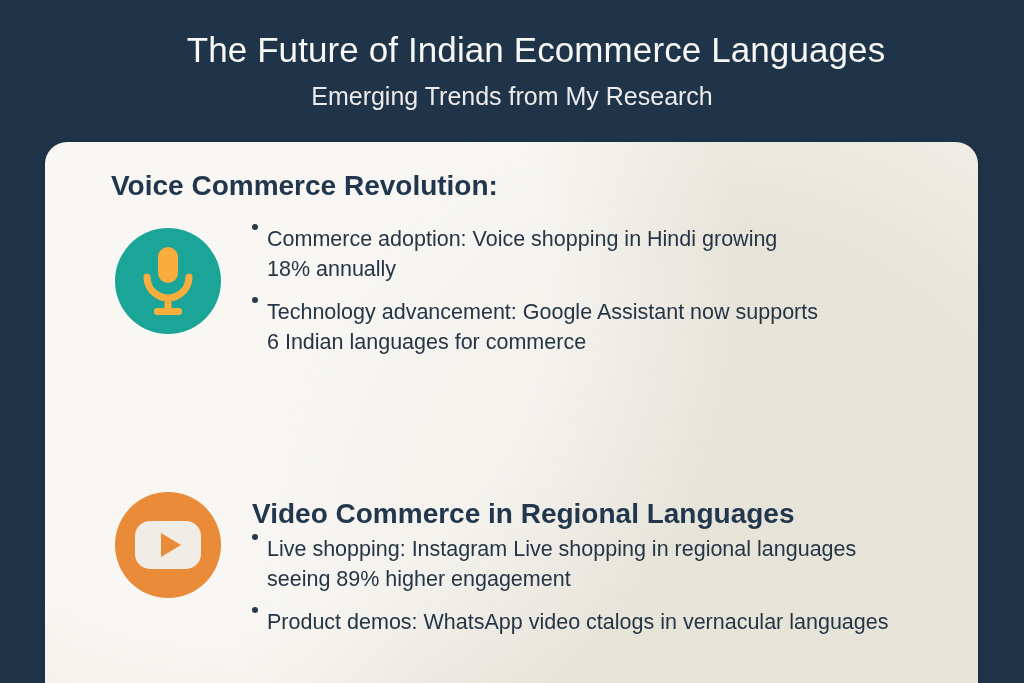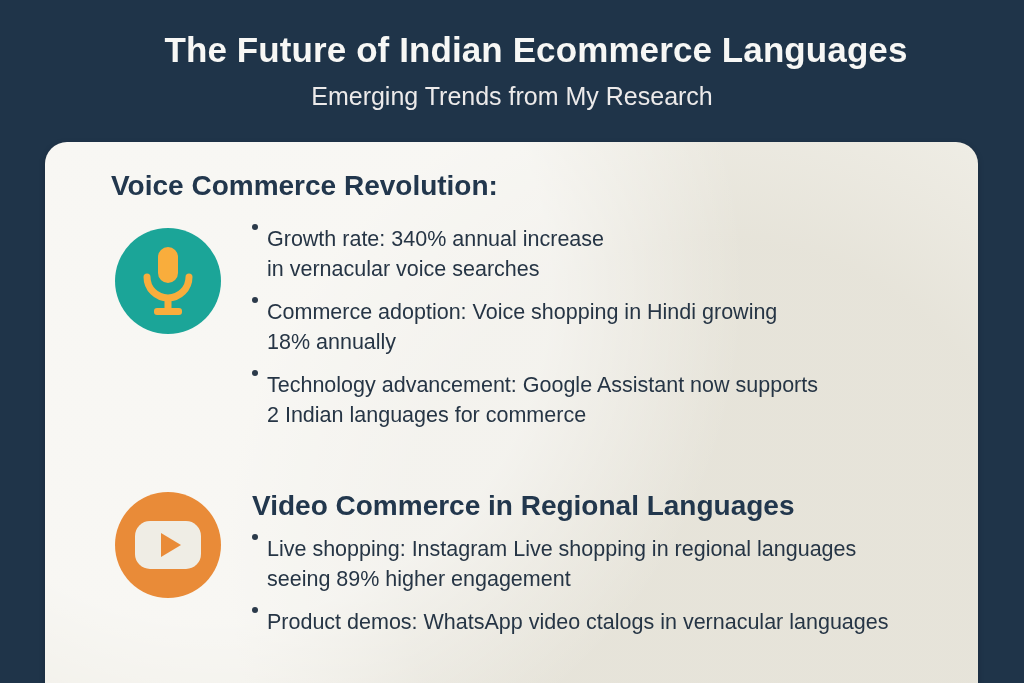--- a/index.html
+++ b/index.html
@@ -7,21 +7,21 @@
     width:1024px;height:683px;overflow:hidden;
     background:#1f3449;
     font-family:"Liberation Sans","DejaVu Sans",sans-serif;
     -webkit-font-smoothing:antialiased;
   }
   .slide{position:relative;width:1024px;height:683px;box-sizing:border-box;}
 
   
   .header{text-align:center;padding-top:30px;}
   .title{
-    color:#f7f7f5;font-size:35px;font-weight:bold;letter-spacing:.1px;
+    color:#f7f7f5;font-size:35px;font-weight:normal;letter-spacing:.1px;
     line-height:1.12;margin:0;padding-left:48px;
   }
   .subtitle{
     color:#eceaea;font-size:25px;font-weight:normal;
     line-height:1.2;margin:12px 0 0 0;
   }
 
   
   .card{
     position:absolute;left:45px;top:142px;width:933px;height:593px;
@@ -64,21 +64,21 @@
     flex:0 0 auto;width:15px;margin-top:.62em;
     font-size:0;line-height:0;
   }
   .bullet .dot::before{
     content:"";display:block;width:6px;height:6px;border-radius:50%;
     background:#2b3a4a;
   }
   .bullet .btext{flex:1 1 auto;}
 
   .video-head{
-    position:absolute;left:207px;top:348px;
+    position:absolute;left:207px;top:356px;
     color:#22374d;font-size:28px;font-weight:bold;line-height:1.15;
     white-space:nowrap;
   }
   
   #video-bullets{width:790px;}
   #video-bullets .bullet:last-child{white-space:nowrap;margin-bottom:0;}
 </style>
 </head>
 <body>
 
@@ -102,32 +102,27 @@
             <path d="M8 32 a21 21 0 0 0 42 0" fill="none" stroke="#f9ad3c" stroke-width="7" stroke-linecap="round"></path>
             <rect x="25.5" y="50" width="7" height="15" fill="#f9ad3c"></rect>
             <rect x="15" y="63" width="28" height="7" rx="3" fill="#f9ad3c"></rect>
           </svg>
         </div>
       </div>
 
       <div class="bullets" id="voice-bullets">
         <div class="bullet">
           <span class="dot"></span>
-          <span class="btext">Growth rate: 340% annual increase
-in vernacular voice searches</span>
-        </div>
-        <div class="bullet">
-          <span class="dot"></span>
           <span class="btext">Commerce adoption: Voice shopping in Hindi growing
 18% annually</span>
         </div>
         <div class="bullet">
           <span class="dot"></span>
           <span class="btext">Technology advancement: Google Assistant now supports
-2 Indian languages for commerce</span>
+6 Indian languages for commerce</span>
         </div>
       </div>
     </div>
 
     <div class="section" id="video-section">
 
       <div class="icon-wrap" id="play-icon-wrap">
         <div class="circle orange">
           <svg width="68" height="50" viewBox="0 0 68 50" aria-hidden="true">
             <rect x="1" y="1" width="66" height="48" rx="15" fill="#efede5"></rect>

